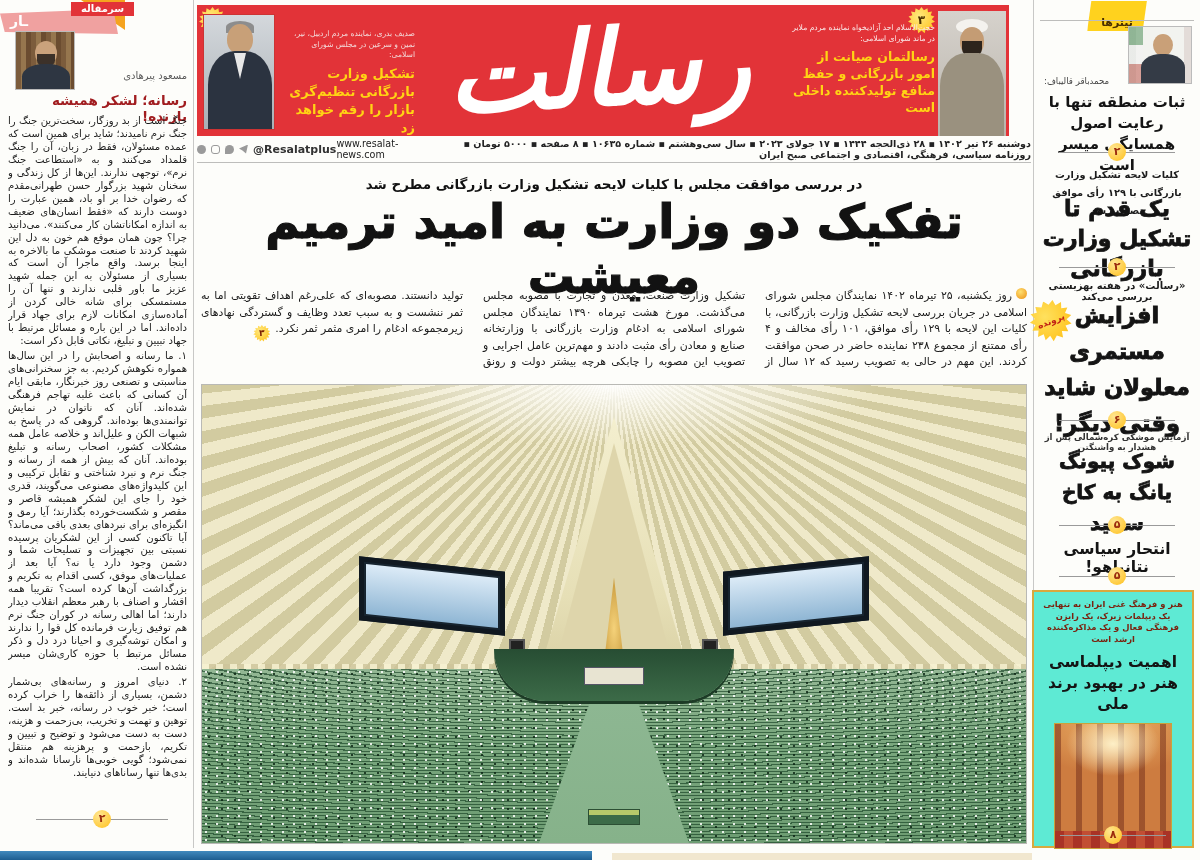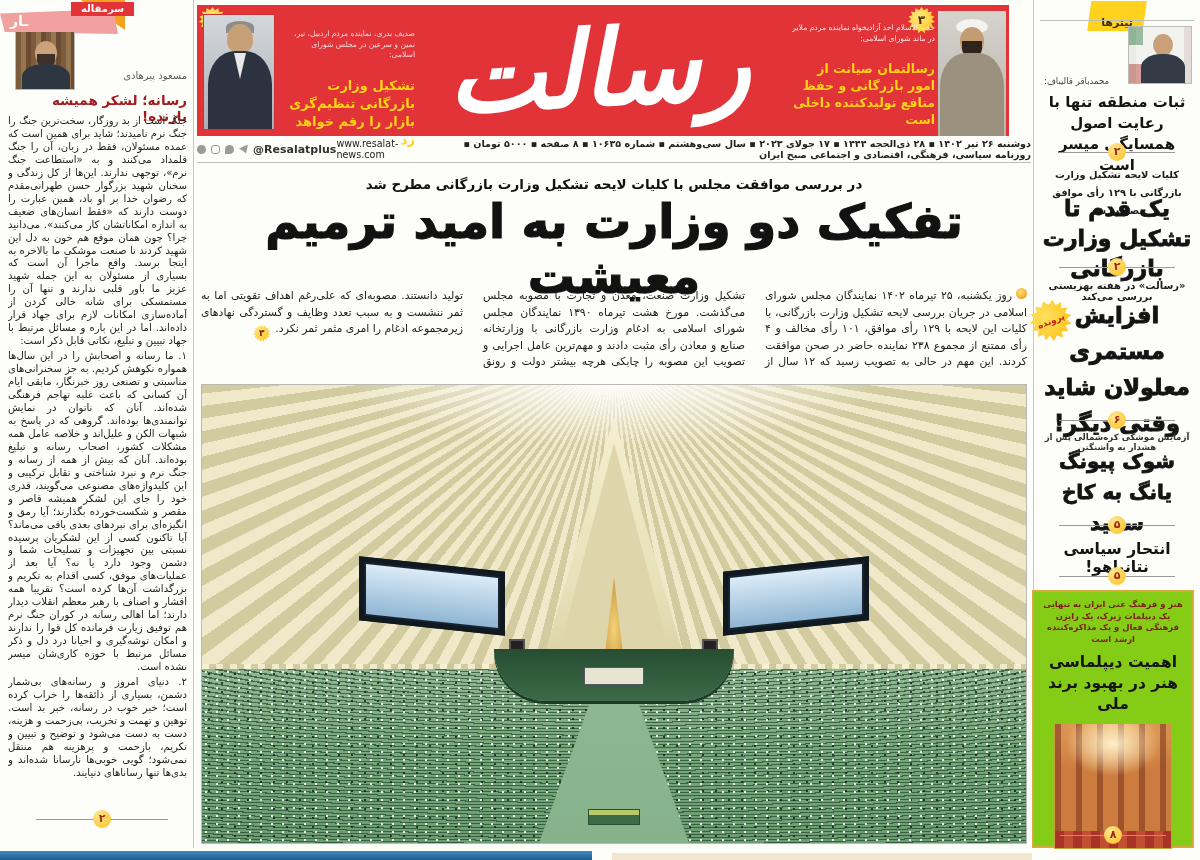--- a/index.html
+++ b/index.html
@@ -50,21 +50,21 @@
   .b-left-burst { left:2px; top:2px; }
   .b-right-burst { right:74px; top:2px; }
   .badri-photo { position:absolute; left:6px; top:9px; width:72px; height:116px; overflow:hidden;
     background:linear-gradient(180deg,#d4d8dc,#a9b0b6); border:1px solid #c33; }
   .badri-photo .head { position:absolute; left:23px; top:9px; width:26px; height:30px; border-radius:50% 50% 46% 46%; background:#c8a078; }
   .badri-photo .hair { position:absolute; left:22px; top:6px; width:28px; height:12px; border-radius:50% 50% 0 0; background:#8d8d8d; }
   .badri-photo .body { position:absolute; left:4px; top:36px; width:64px; height:80px; border-radius:42% 42% 0 0; background:#2b3340; }
   .badri-photo .shirt { position:absolute; left:30px; top:38px; width:12px; height:26px; background:#e8e8e8; clip-path:polygon(0 0,100% 0,50% 100%); }
   .badri-text { position:absolute; left:86px; top:24px; width:132px; text-align:right; }
   .banner .intro { color:#f3d9d9; font-size:7.6px; line-height:10.5px; }
-  .banner .quote { color:#ffd414; font-weight:bold; font-size:13px; line-height:18px; margin-top:16px; }
+  .banner .quote { color:#ffd414; font-weight:bold; font-size:13px; line-height:18px; margin-top:4px; }
   .masthead { position:absolute; left:232px; right:240px; top:4px; bottom:0; color:#fff;
     font-size:104px; font-weight:bold; text-align:center; line-height:120px;
     transform:rotate(-3deg); font-style:italic; letter-spacing:-4px; }
   .azadi-text { position:absolute; right:74px; top:18px; width:146px; text-align:right; }
   .azadi-text .intro { color:#fbeaea; }
   .azadi-text .quote { font-size:12.5px; line-height:17px; }
   .cleric-photo { position:absolute; right:3px; top:6px; width:68px; height:125px; overflow:hidden;
     background:linear-gradient(180deg,#d6d2cc,#b9b4ac); }
   .cleric-photo .head { position:absolute; left:22px; top:16px; width:24px; height:28px; border-radius:50% 50% 44% 44%; background:#c49c74; }
   .cleric-photo .turban { position:absolute; left:18px; top:8px; width:32px; height:15px; border-radius:50%; background:#f4f2ee; }
@@ -170,21 +170,21 @@
     clip-path:polygon(50% 0%,59% 12%,72% 5%,74% 19%,89% 17%,84% 31%,98% 35%,88% 45%,100% 55%,86% 60%,93% 74%,78% 73%,79% 88%,65% 82%,62% 97%,50% 87%,38% 97%,35% 82%,21% 88%,22% 73%,7% 74%,14% 60%,0% 55%,12% 45%,2% 35%,16% 31%,11% 17%,26% 19%,28% 5%,41% 12%);
     transform:rotate(-22deg); color:#c22315; font-size:9px; font-weight:bold; text-align:center; line-height:42px; }
   .pm3 { position:absolute; top:411px; left:10px; right:10px; }
   .it4-kicker { top:432px; font-size:8.6px; color:#333; }
   .it4-title { top:446px; font-size:20px; line-height:31px; -webkit-text-stroke:.8px #141414; }
   .pm4 { position:absolute; top:516px; left:10px; right:10px; }
   .it5-title { top:540px; font-size:15.5px; }
   .pm5 { position:absolute; top:567px; left:10px; right:10px; }
 
   .feature { position:absolute; left:-6px; right:2px; top:590px; height:258px;
-    background:#84cc16; border:2px solid #d8a93e; padding:7px 6px 4px; text-align:center; }
+    background:#5eead4; border:2px solid #d8a93e; padding:7px 6px 4px; text-align:center; }
   .feature .fk { font-size:8.4px; line-height:11.5px; color:#7a2310; font-weight:bold; }
   .feature .ft { font-size:15.5px; line-height:21px; font-weight:bold; color:#141414; margin-top:7px; }
   .mosque { position:relative; margin:8px auto 0; width:118px; height:126px; border:1px solid #caa23a; overflow:hidden;
     background:
       radial-gradient(ellipse 62% 40% at 50% 16%, rgba(255,244,205,.95), rgba(255,244,205,0) 65%),
       repeating-linear-gradient(90deg, rgba(110,42,24,.5) 0 6px, rgba(0,0,0,0) 6px 21px),
       radial-gradient(ellipse 100% 55% at 50% 0%, #ecb268, #cd7c40 75%),
       linear-gradient(180deg,#eaa95a 0%, #c96f3a 55%, #93402a 80%, #ad4326 100%); }
   .mosque .carpet { position:absolute; left:0; right:0; bottom:0; height:17px;
     background:repeating-linear-gradient(90deg,#a93326 0 9px, #c24e33 9px 18px); }

